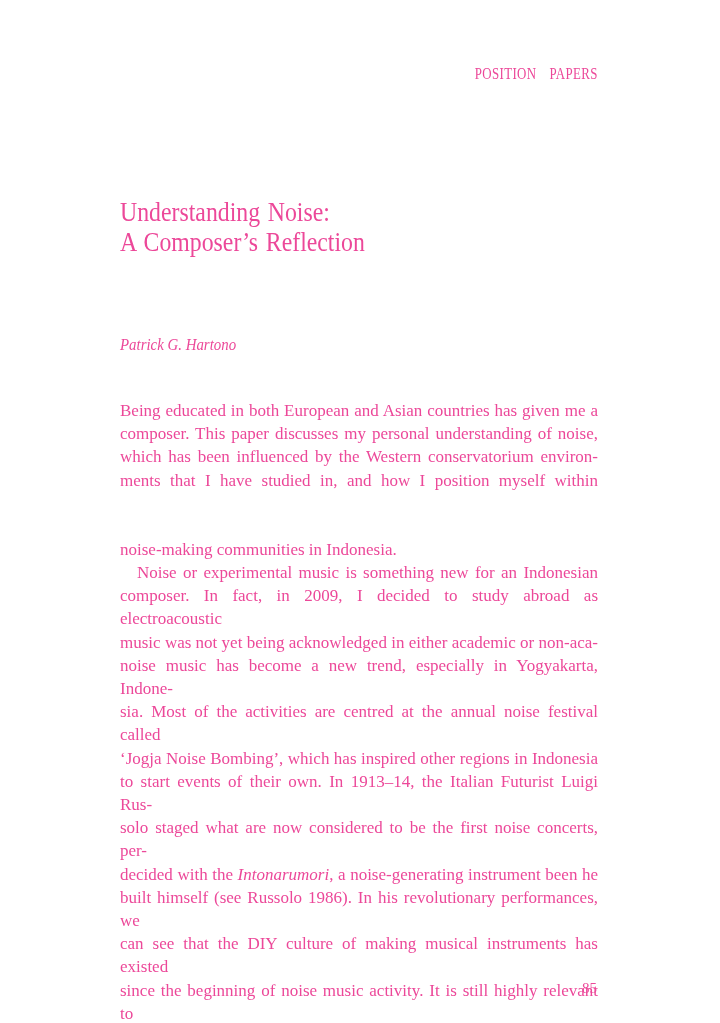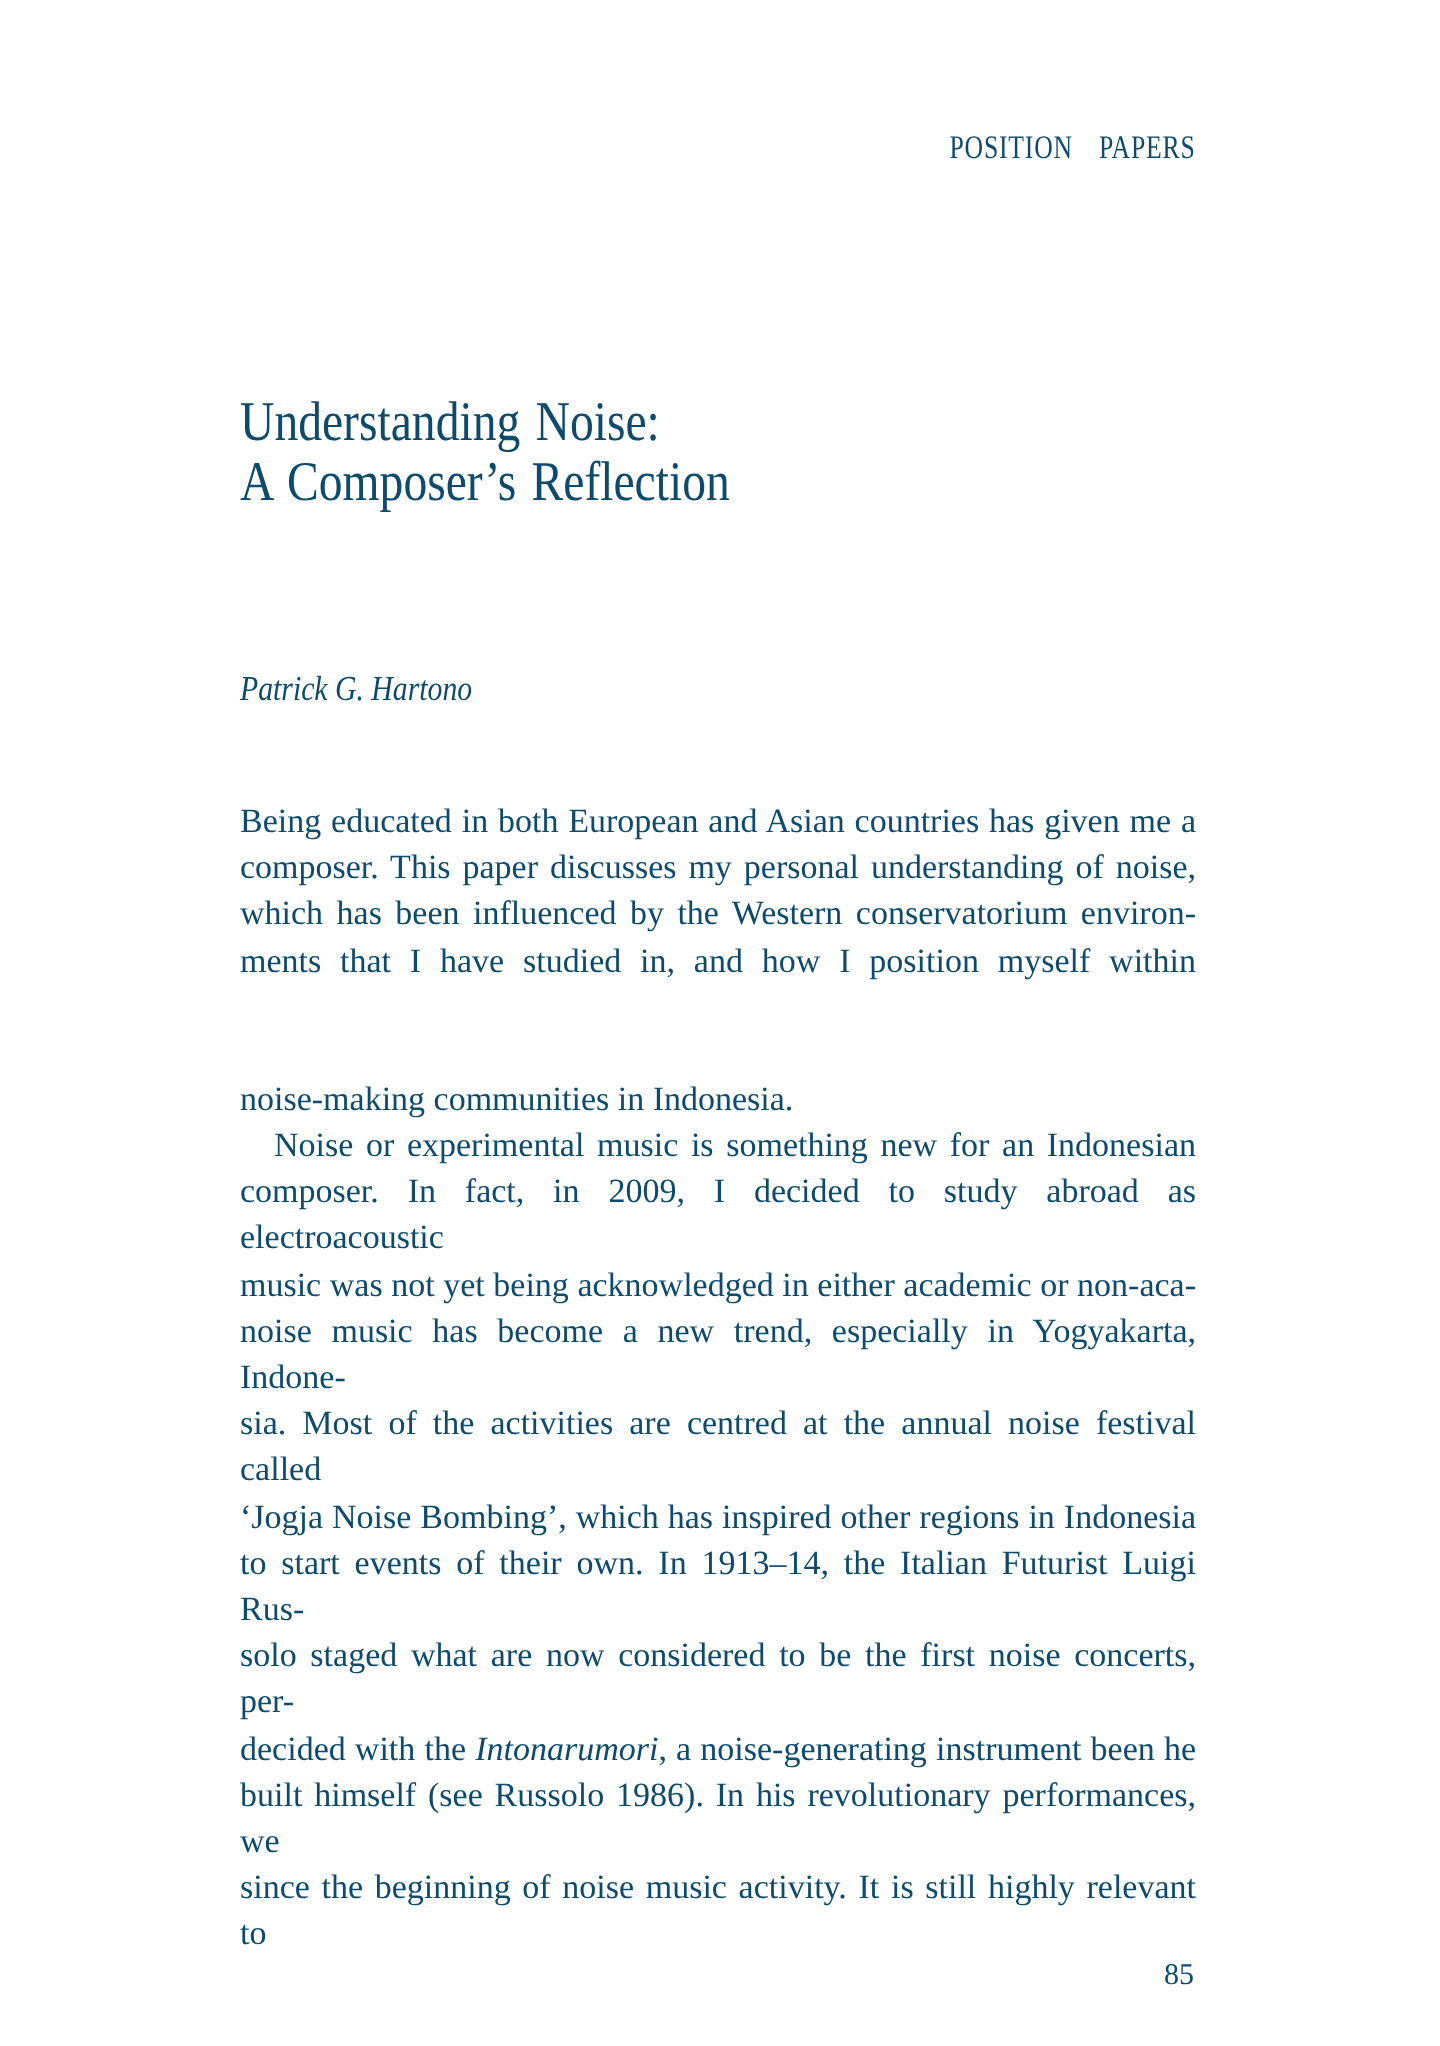--- a/index.html
+++ b/index.html
@@ -6,21 +6,21 @@
     margin: 0;
     padding: 0;
     background: #e9e9e9;
   }
   .page {
     position: relative;
     width: 720px;
     height: 1023px;
     margin: 0 auto;
     background: #ffffff;
-    color: #0c4a6e;
+    color: #ec4899;
     font-family: "Liberation Serif", "DejaVu Serif", serif;
     overflow: hidden;
   }
   .running-head {
     position: absolute;
     top: 64px;
     right: 122px;
     font-size: 16.5px;
     letter-spacing: 0.5px;
     word-spacing: 12px;
@@ -99,18 +99,19 @@
       <div class="bline"><span class="indent"></span><span>Noise or experimental music is something new for an Indonesian</span></div>
       <div class="bline"><span>composer. In fact, in 2009, I decided to study abroad as electroacoustic</span></div>
       <div class="bline"><span>music was not yet being acknowledged in either academic or non-aca-</span></div>
       <div class="bline"><span>noise music has become a new trend, especially in Yogyakarta, Indone-</span></div>
       <div class="bline"><span>sia. Most of the activities are centred at the annual noise festival called</span></div>
       <div class="bline"><span>‘Jogja Noise Bombing’, which has inspired other regions in Indonesia</span></div>
       <div class="bline"><span>to start events of their own. In 1913–14, the Italian Futurist Luigi Rus-</span></div>
       <div class="bline"><span>solo staged what are now considered to be the first noise concerts, per-</span></div>
       <div class="bline"><span>decided with the </span><em>Intonarumori</em><span>, a noise-generating instrument been he</span></div>
       <div class="bline"><span>built himself (see Russolo 1986). In his revolutionary performances, we</span></div>
+      <div class="bline"><span>can see that the DIY culture of making musical instruments has existed</span></div>
       <div class="bline"><span>since the beginning of noise music activity. It is still highly relevant to</span></div>
     </div>
 
   <div class="page-number">85</div>
 
 </div>
 
 </body></html>

